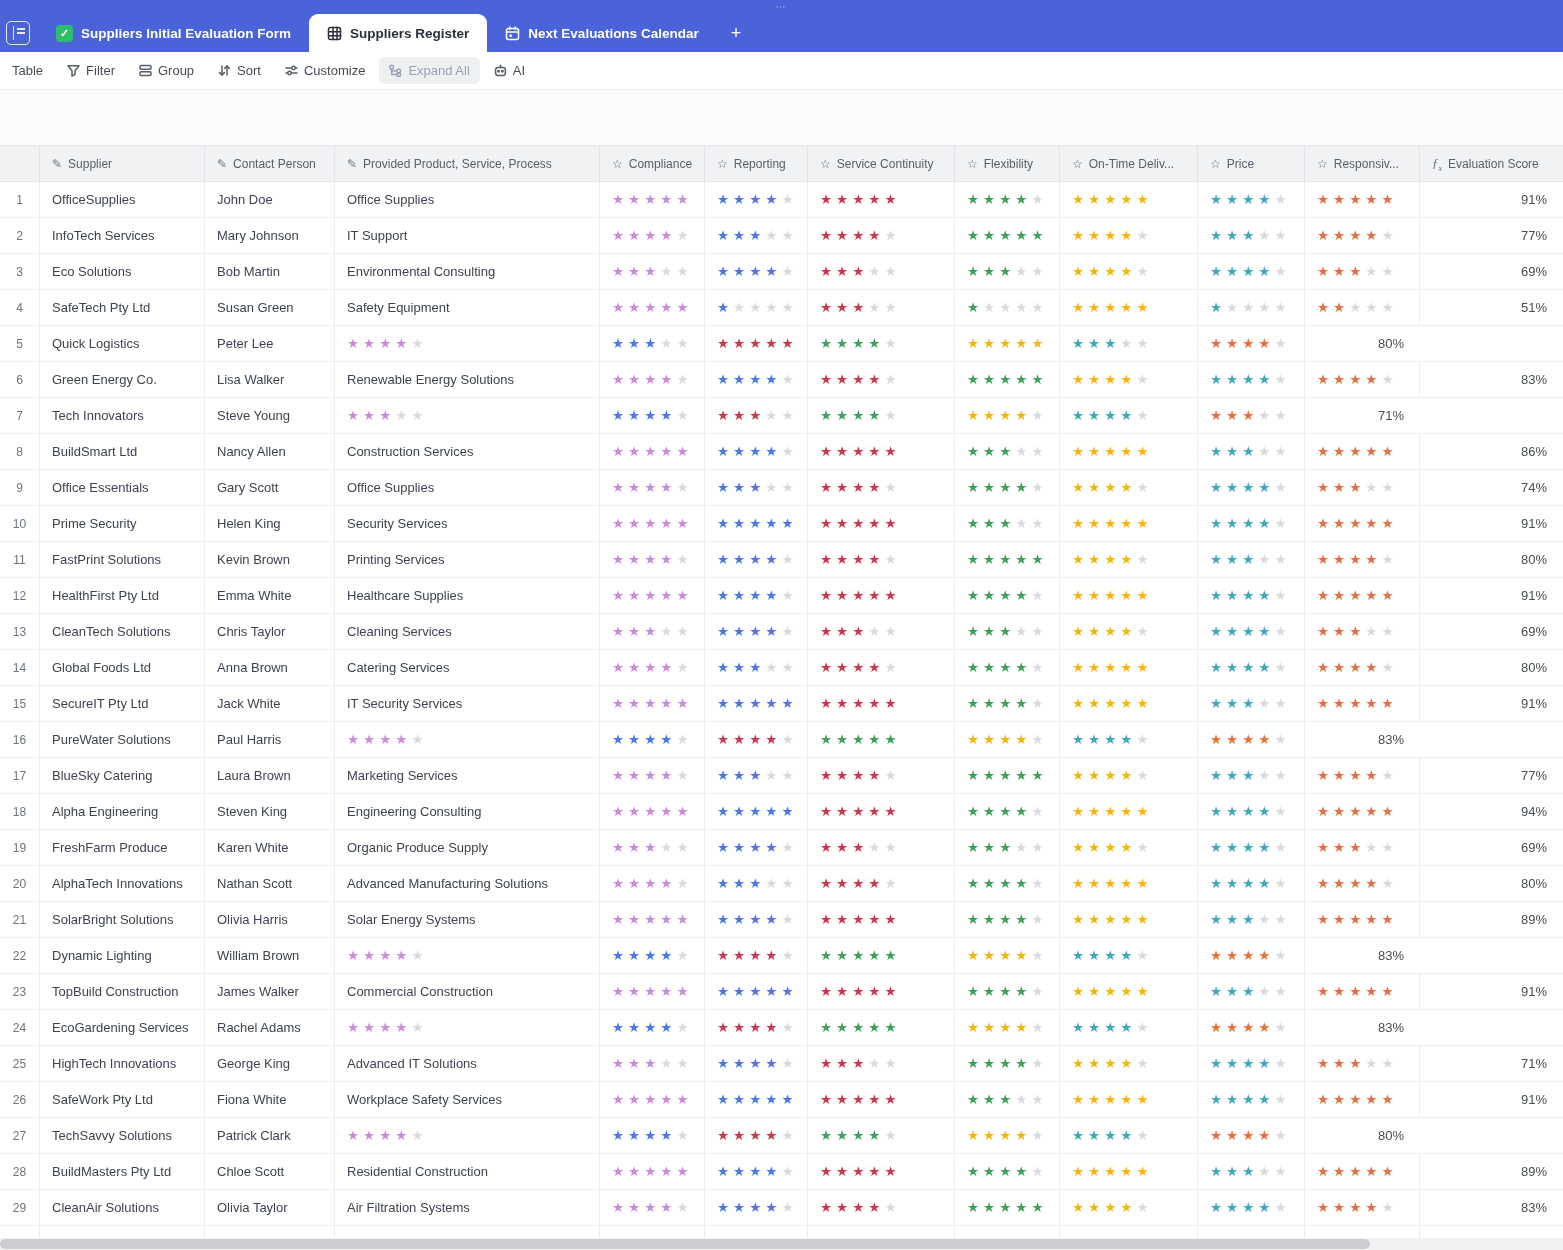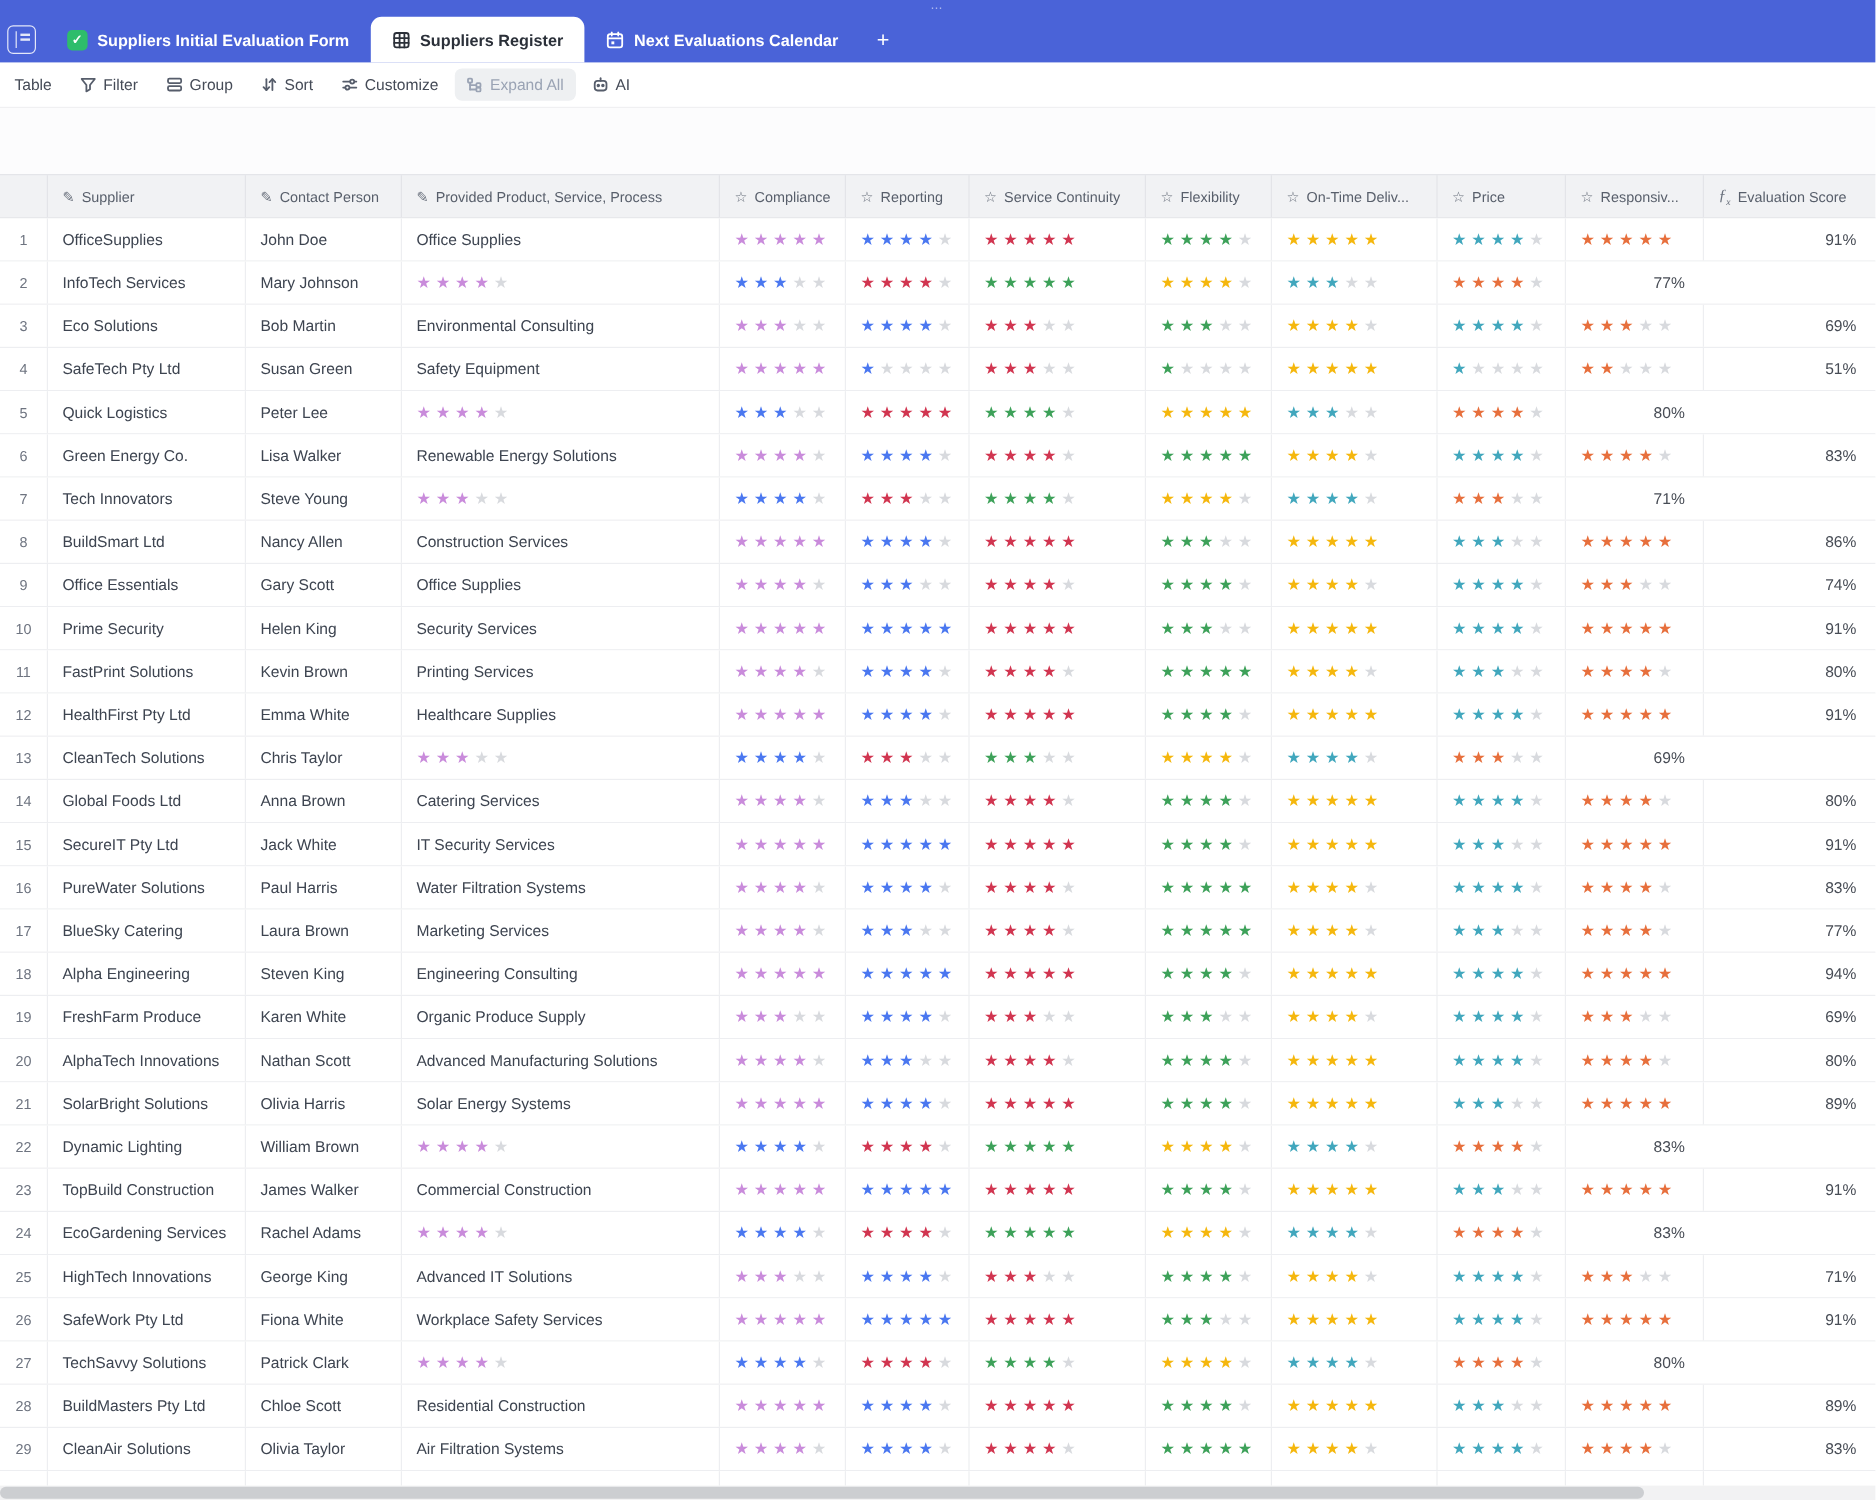--- a/index.html
+++ b/index.html
@@ -234,20 +234,21 @@
         </div>
         <div class="td">
           <span class="stars"><span style="color:#e76f3c">★</span><span style="color:#e76f3c">★</span><span style="color:#e76f3c">★</span><span style="color:#e76f3c">★</span><span style="color:#e76f3c">★</span></span>
         </div>
         <div class="td score">91%</div>
       </div>
       <div class="trow">
         <div class="td rownum">2</div>
         <div class="td">InfoTech Services</div>
         <div class="td">Mary Johnson</div>
+        <div class="td">IT Support</div>
         <div class="td">
           <span class="stars"><span style="color:#c98bdb">★</span><span style="color:#c98bdb">★</span><span style="color:#c98bdb">★</span><span style="color:#c98bdb">★</span><span style="color:#d8dade">★</span></span>
         </div>
         <div class="td">
           <span class="stars"><span style="color:#4a77f0">★</span><span style="color:#4a77f0">★</span><span style="color:#4a77f0">★</span><span style="color:#d8dade">★</span><span style="color:#d8dade">★</span></span>
         </div>
         <div class="td">
           <span class="stars"><span style="color:#d13550">★</span><span style="color:#d13550">★</span><span style="color:#d13550">★</span><span style="color:#d13550">★</span><span style="color:#d8dade">★</span></span>
         </div>
         <div class="td">
@@ -539,20 +540,21 @@
         </div>
         <div class="td">
           <span class="stars"><span style="color:#e76f3c">★</span><span style="color:#e76f3c">★</span><span style="color:#e76f3c">★</span><span style="color:#e76f3c">★</span><span style="color:#e76f3c">★</span></span>
         </div>
         <div class="td score">91%</div>
       </div>
       <div class="trow">
         <div class="td rownum">13</div>
         <div class="td">CleanTech Solutions</div>
         <div class="td">Chris Taylor</div>
+        <div class="td">Cleaning Services</div>
         <div class="td">
           <span class="stars"><span style="color:#c98bdb">★</span><span style="color:#c98bdb">★</span><span style="color:#c98bdb">★</span><span style="color:#d8dade">★</span><span style="color:#d8dade">★</span></span>
         </div>
         <div class="td">
           <span class="stars"><span style="color:#4a77f0">★</span><span style="color:#4a77f0">★</span><span style="color:#4a77f0">★</span><span style="color:#4a77f0">★</span><span style="color:#d8dade">★</span></span>
         </div>
         <div class="td">
           <span class="stars"><span style="color:#d13550">★</span><span style="color:#d13550">★</span><span style="color:#d13550">★</span><span style="color:#d8dade">★</span><span style="color:#d8dade">★</span></span>
         </div>
         <div class="td">
@@ -622,21 +624,20 @@
         </div>
         <div class="td">
           <span class="stars"><span style="color:#e76f3c">★</span><span style="color:#e76f3c">★</span><span style="color:#e76f3c">★</span><span style="color:#e76f3c">★</span><span style="color:#e76f3c">★</span></span>
         </div>
         <div class="td score">91%</div>
       </div>
       <div class="trow">
         <div class="td rownum">16</div>
         <div class="td">PureWater Solutions</div>
         <div class="td">Paul Harris</div>
-        <div class="td">Water Filtration Systems</div>
         <div class="td">
           <span class="stars"><span style="color:#c98bdb">★</span><span style="color:#c98bdb">★</span><span style="color:#c98bdb">★</span><span style="color:#c98bdb">★</span><span style="color:#d8dade">★</span></span>
         </div>
         <div class="td">
           <span class="stars"><span style="color:#4a77f0">★</span><span style="color:#4a77f0">★</span><span style="color:#4a77f0">★</span><span style="color:#4a77f0">★</span><span style="color:#d8dade">★</span></span>
         </div>
         <div class="td">
           <span class="stars"><span style="color:#d13550">★</span><span style="color:#d13550">★</span><span style="color:#d13550">★</span><span style="color:#d13550">★</span><span style="color:#d8dade">★</span></span>
         </div>
         <div class="td">

